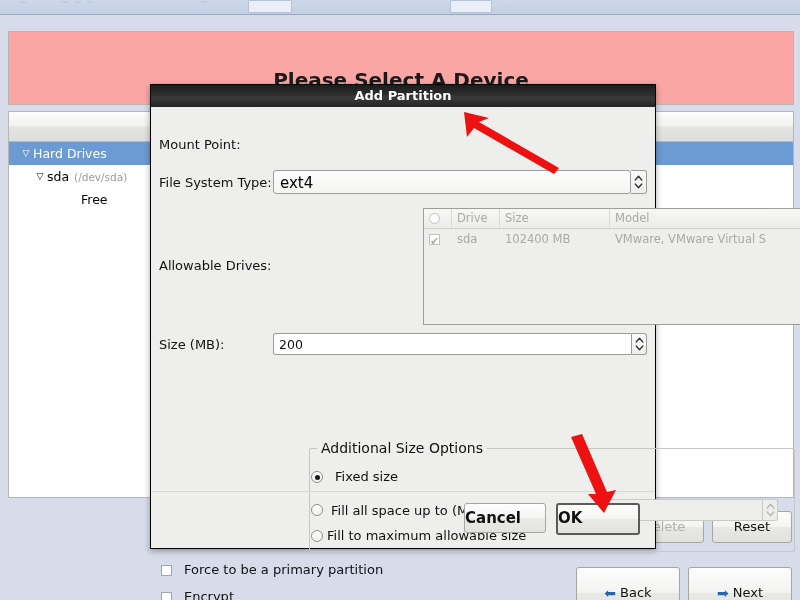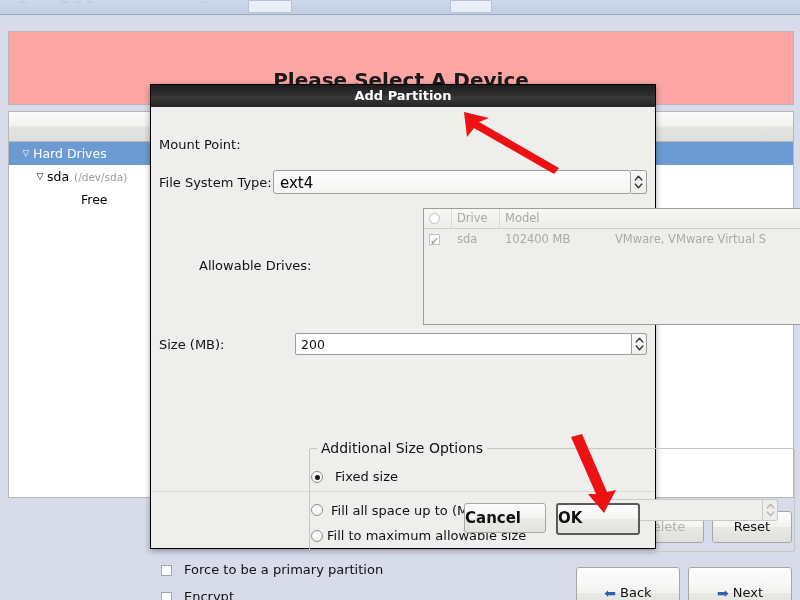--- a/index.html
+++ b/index.html
@@ -229,40 +229,41 @@
         <div class="fsbox">ext4</div>
         <div class="spin-v">
           <svg width="9" height="16" viewBox="0 0 9 16">
               <path d="M1.2 6 L4.5 2.2 L7.8 6" fill="none" stroke="#333" stroke-width="1.3" stroke-linecap="round" stroke-linejoin="round"></path>
               <path d="M1.2 10 L4.5 13.8 L7.8 10" fill="none" stroke="#333" stroke-width="1.3" stroke-linecap="round" stroke-linejoin="round"></path>
             </svg>
         </div>
       </div>
     </div>
 
-    <div class="lab" style="position:absolute;left:8px;top:151px;margin-left:40px;">Allowable Drives:</div>
+    <div class="lab" style="position:absolute;left:8px;top:151px;">Allowable Drives:</div>
     <div id="drives">
       <div id="drives-head">
         <div class="c cw-chk"><span class="chk round dim"></span></div>
         <div class="c cw-drive">Drive</div>
+        <div class="c cw-size">Size</div>
         <div class="c cw-model" style="border-right:none;">Model</div>
       </div>
       <div id="drives-body">
           <div id="drives-row">
             <div class="c cw-chk"><span class="chk dim checked"></span></div>
             <div class="c cw-drive">sda</div>
             <div class="c cw-size">102400 MB</div>
             <div class="c cw-model">VMware, VMware Virtual S</div>
           </div>
         </div>
     </div>
 
     <div class="row" style="position:absolute;left:8px;top:226px;width:488px;">
       <div class="lab" style="width:114px;">Size (MB):</div>
-      <div class="combo-wrap" style="flex:1;margin-left:22px;">
+      <div class="combo-wrap" style="flex:1;">
         <div class="field" style="flex:1;border-radius:2px 0 0 2px;">200</div>
         <div class="spin-v" style="width:14px;">
           <svg width="9" height="16" viewBox="0 0 9 16">
               <path d="M1.2 6 L4.5 2.2 L7.8 6" fill="none" stroke="#333" stroke-width="1.3" stroke-linecap="round" stroke-linejoin="round"></path>
               <path d="M1.2 10 L4.5 13.8 L7.8 10" fill="none" stroke="#333" stroke-width="1.3" stroke-linecap="round" stroke-linejoin="round"></path>
             </svg>
         </div>
       </div>
     </div>
 

